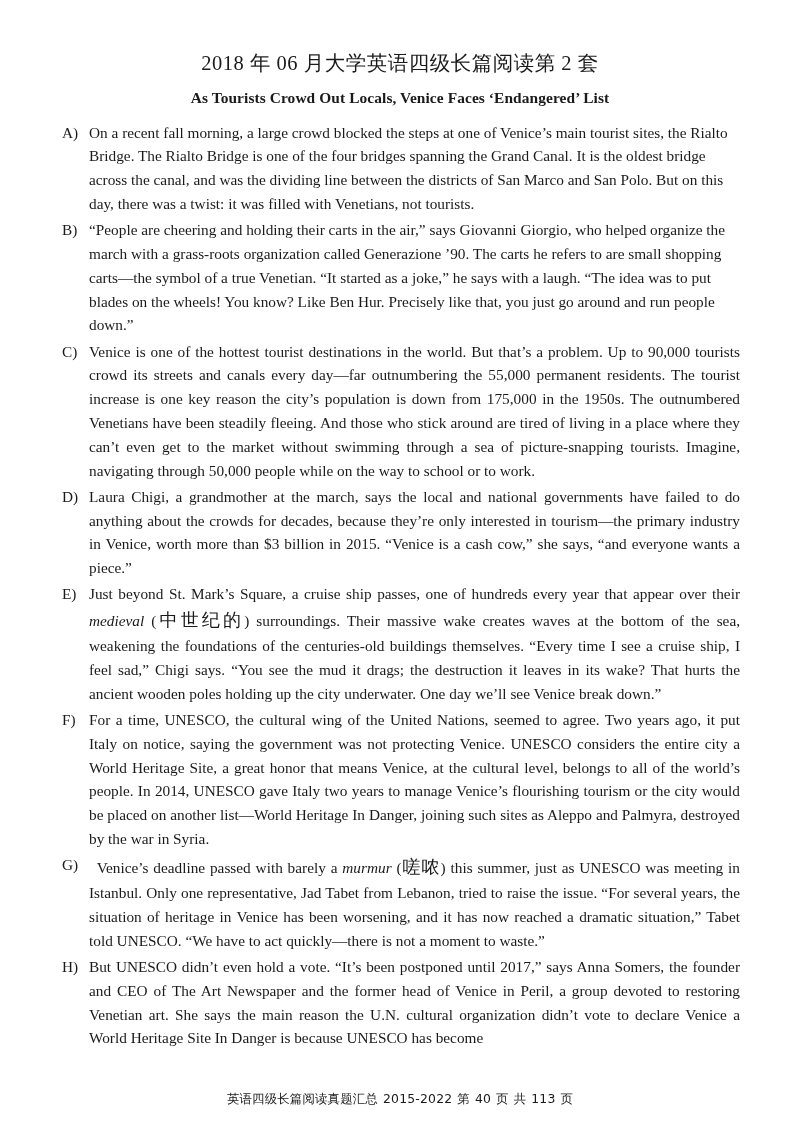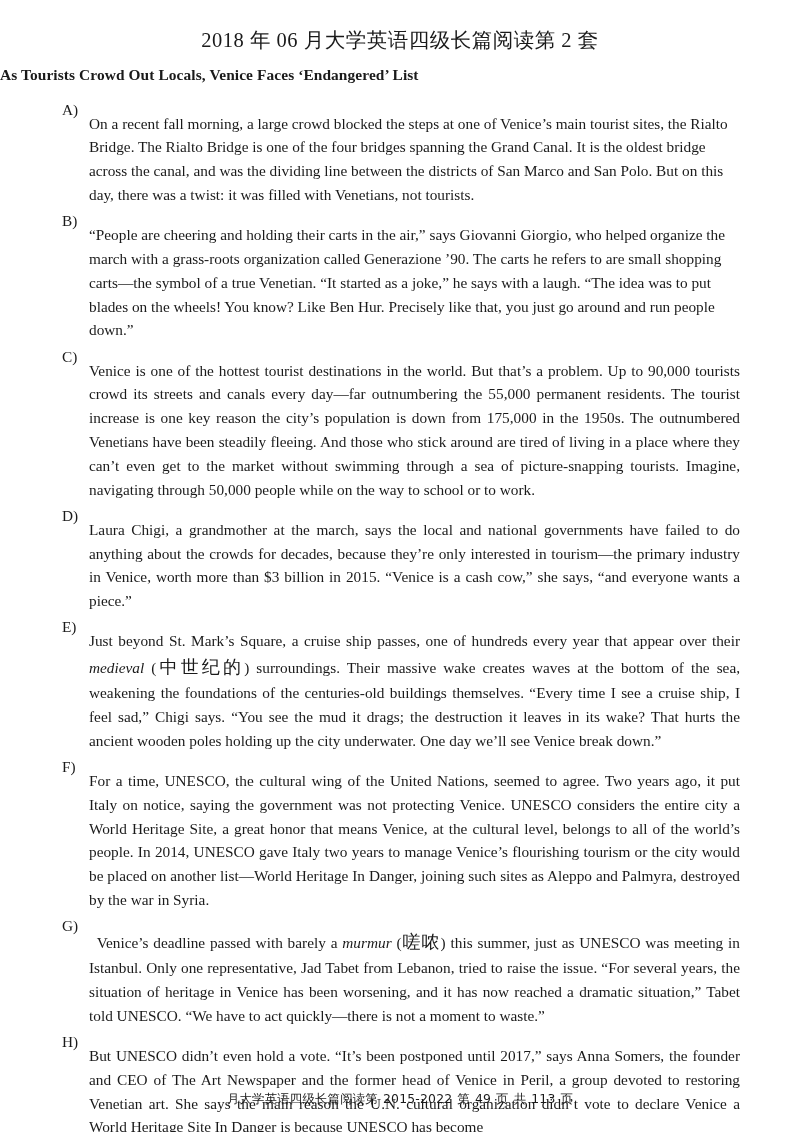--- a/index.html
+++ b/index.html
@@ -24,26 +24,26 @@
     height: 1132px;
     box-sizing: border-box;
     padding: 0;
   }
   .doc-title {
     text-align: center;
     font-size: 20.5px;
     font-weight: normal;
     letter-spacing: 0.5px;
     margin: 0;
-    padding-top: 27px;
+    padding-top: 50px;
     line-height: 1.3;
     font-family: "Liberation Serif", "DejaVu Serif", serif;
   }
   .doc-subtitle {
-    text-align: left;
+    text-align: center;
     font-size: 15.4px;
     font-weight: bold;
     margin: 0;
     padding-top: 12px;
     padding-bottom: 2px;
     letter-spacing: 0.1px;
     font-family: "Liberation Serif", "DejaVu Serif", serif;
   }
   .body-area {
     padding: 0 60px 0 62px;
@@ -60,21 +60,20 @@
     flex: 0 0 auto;
     width: 27px;
     text-align: left;
     white-space: nowrap;
   }
   .para-text {
     flex: 1 1 auto;
     text-align: justify;
     text-justify: inter-word;
     hyphens: none;
-    margin-top: 14px;
   }
   .para.no-justify .para-text {
     text-align: left;
   }
   .para-text i {
   }
   .cn {
     font-family: "DejaVu Sans", sans-serif;
     font-size: 18px;
   }
@@ -129,16 +128,16 @@
         <div class="para-label">G)</div>
         <div class="para-text"><span> Venice’s deadline passed with barely a </span><i>murmur</i><span> (</span><span class="cn">嗟哝</span><span>) this summer, just as UNESCO was meeting in Istanbul. Only one representative, Jad Tabet from Lebanon, tried to raise the issue. “For several years, the situation of heritage in Venice has been worsening, and it has now reached a dramatic situation,” Tabet told UNESCO. “We have to act quickly—there is not a moment to waste.”</span></div>
       </div>
       <div class="para">
         <div class="para-label">H)</div>
         <div class="para-text">But UNESCO didn’t even hold a vote. “It’s been postponed until 2017,” says Anna Somers, the founder and CEO of The Art Newspaper and the former head of Venice in Peril, a group devoted to restoring Venetian art. She says the main reason the U.N. cultural organization didn’t vote to declare Venice a World Heritage Site In Danger is because UNESCO has become</div>
       </div>
     </div>
 
   <div class="footer">
-    <span>月大学英语四级长篇阅读第</span><span class="sp"></span><span>2015-2022</span><span class="sp"></span><span>第</span><span class="sp"></span><span>49</span><span class="sp"></span><span>页</span><span class="sp"></span><span>共</span><span class="sp"></span><span>113</span><span class="sp"></span><span>页</span>
+    <span>英语四级长篇阅读真题汇总</span><span class="sp"></span><span>2015-2022</span><span class="sp"></span><span>第</span><span class="sp"></span><span>40</span><span class="sp"></span><span>页</span><span class="sp"></span><span>共</span><span class="sp"></span><span>113</span><span class="sp"></span><span>页</span>
   </div>
 
 </div>
 
 </body></html>

